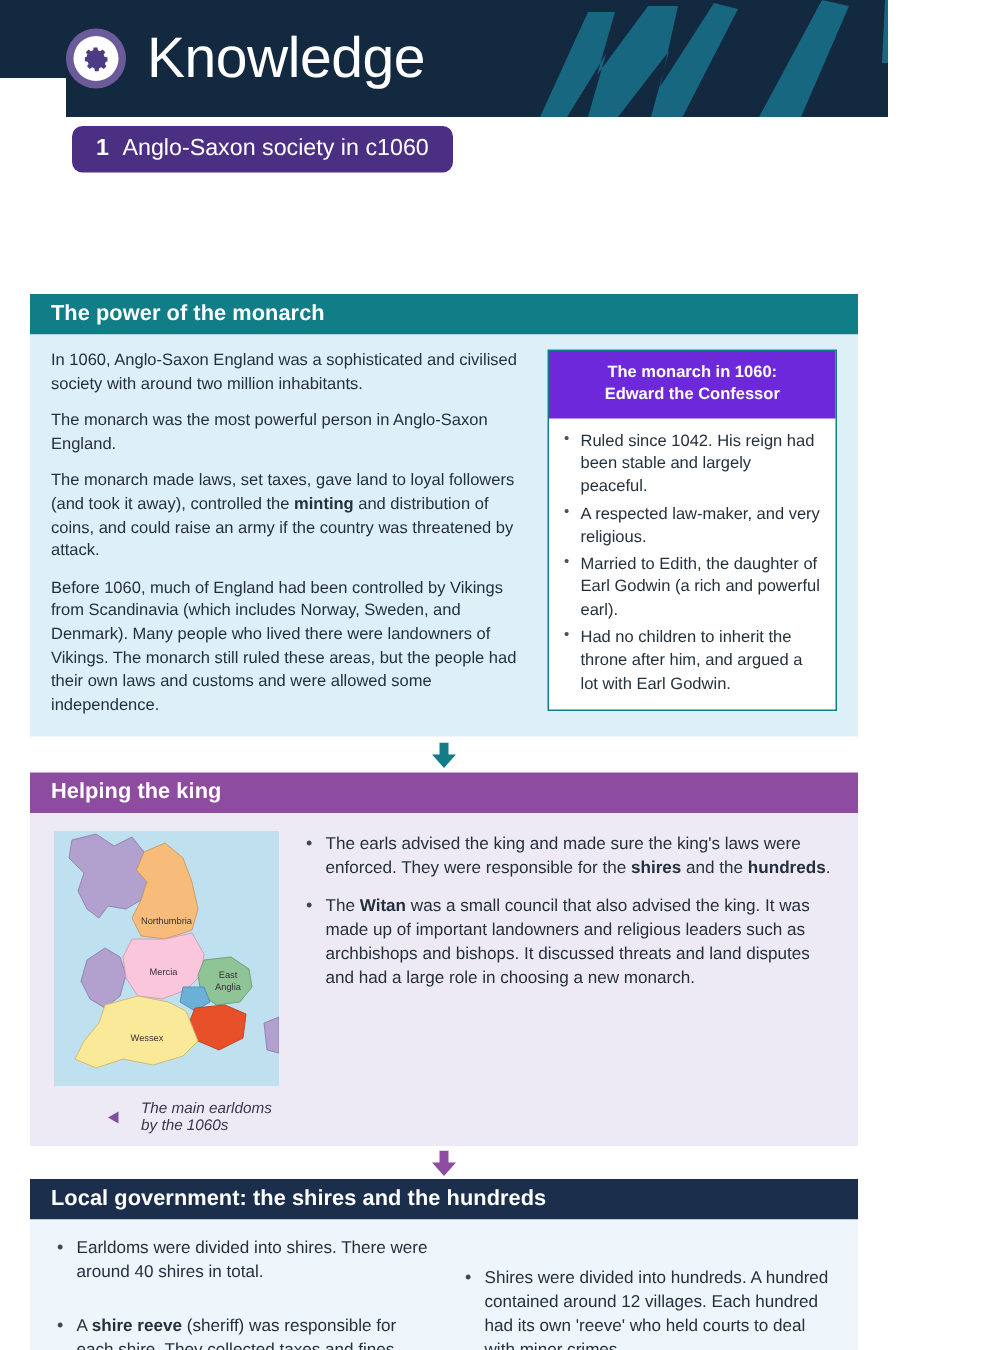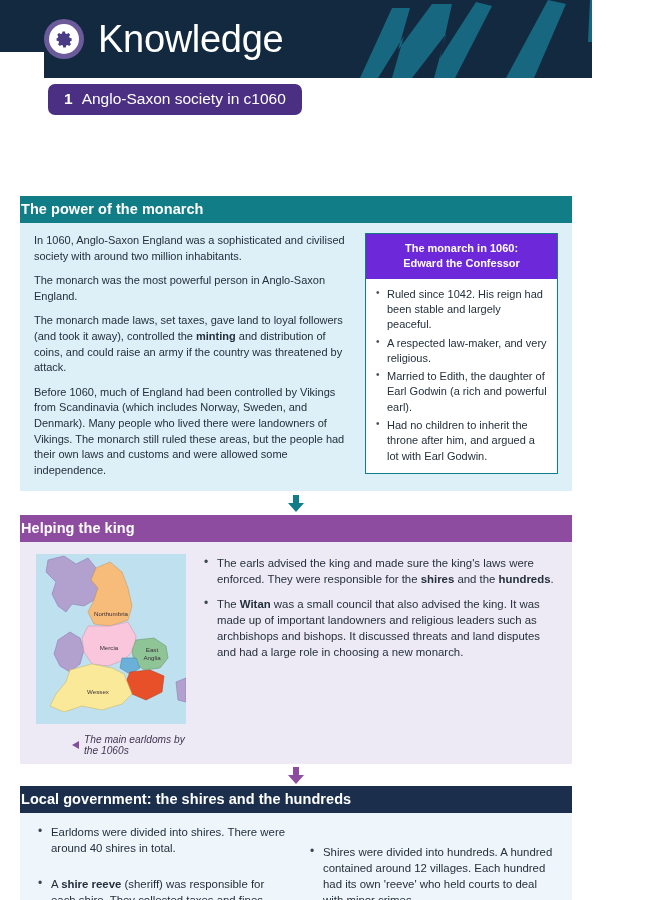--- a/index.html
+++ b/index.html
@@ -81,21 +81,21 @@
   }
   .chapter-chip .num { font-weight: 700; font-size: 15.5px; }
 
   
   .section { margin: 0 20px; }
 
   .sec-head {
     color: #ffffff;
     font-size: 14.5px;
     font-weight: 700;
-    padding: 5px 0 6px 1px;
+    padding: 5px 0 6px 14px;
     letter-spacing: 0.05px;
   }
   .sec-head.teal  { background: #117d86; }
   .sec-head.purple{ background: #8e4ca0; }
   .sec-head.navy  { background: #1b2f4d; }
 
   .sec-body.teal   { background: #ddeff7; }
   .sec-body.purple { background: #eeeaf5; }
   .sec-body.navy   { background: #eef5fb; }
 
@@ -163,20 +163,21 @@
     width: 0; height: 0;
     border-top: 4.5px solid transparent;
     border-bottom: 4.5px solid transparent;
     border-right: 7px solid #7f4f9c;
     flex: none;
   }
   .map-caption-text {
     font-size: 10.2px;
     font-style: italic;
     color: #3d3550;
+    margin-left: 10px;
   }
   .s2-text { flex: 1 1 auto; padding-top: 1px; }
   .s2-text ul { list-style: none; }
   .s2-text li {
     font-size: 11.4px;
     line-height: 1.42;
     color: #24303c;
     padding-left: 15px;
     position: relative;
     margin-bottom: 9px;

